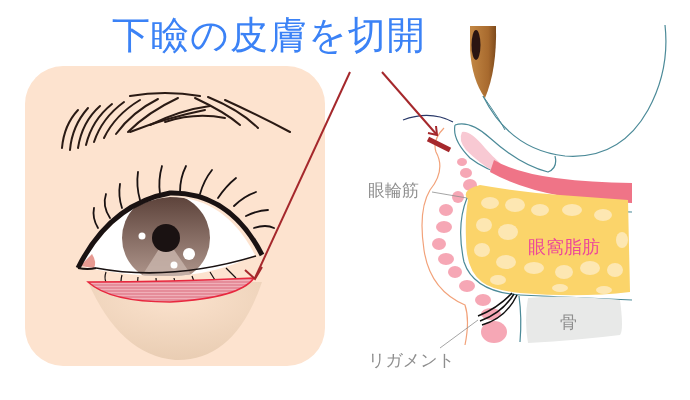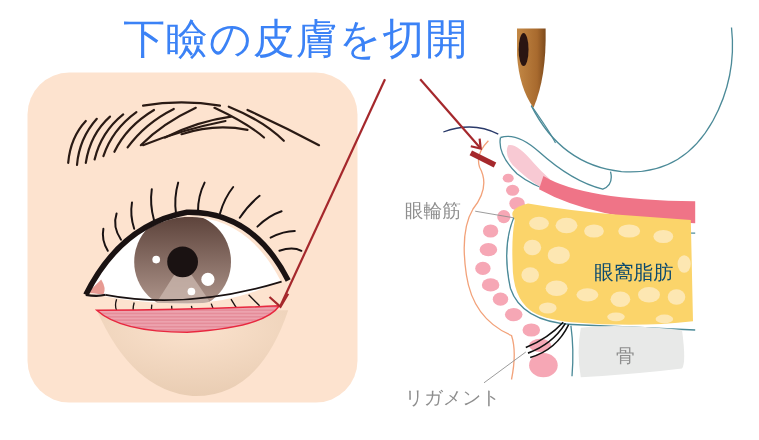--- a/index.html
+++ b/index.html
@@ -7,23 +7,23 @@
     width: 690px; height: 400px; background: #ffffff; position: relative; overflow: hidden;
     font-family: "DejaVu Sans", sans-serif;
   }
   .title {
     position: absolute; left: 112px; top: 12px;
     font-size: 38px; color: #3b82f6; letter-spacing: 1px; line-height: 46px;
     font-family: "DejaVu Sans", sans-serif; white-space: nowrap;
   }
   .label {
     position: absolute; color: #8e8e8e; font-size: 17px; line-height: 20px; white-space: nowrap;
-    font-family: Liberation Serif, serif;
+    font-family: Liberation Mono, monospace;
   }
-  .label.fat { color: #0c4a6e; font-size: 18px; margin-left: 12px; }
+  .label.fat { color: #ec4899; font-size: 18px; }
   svg.canvas { position: absolute; left: 0; top: 0; }
 </style>
 </head>
 <body>
 
 <svg class="canvas" width="690" height="400" viewBox="0 0 690 400">
   <defs>
     <linearGradient id="irisGrad" x1="0" y1="0" x2="0" y2="1">
       <stop offset="0" stop-color="#5a4038"></stop>
       <stop offset="1" stop-color="#b39a90"></stop>

